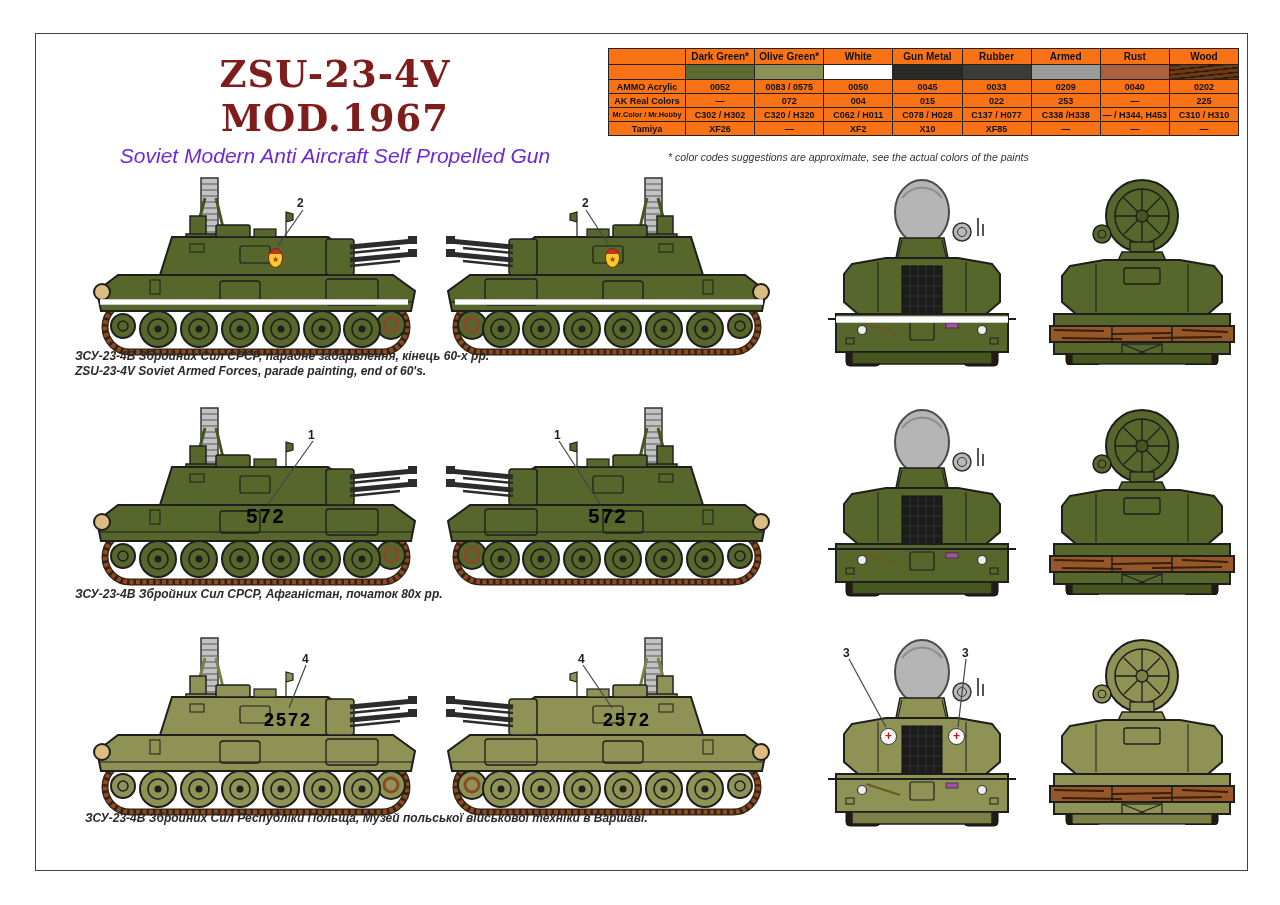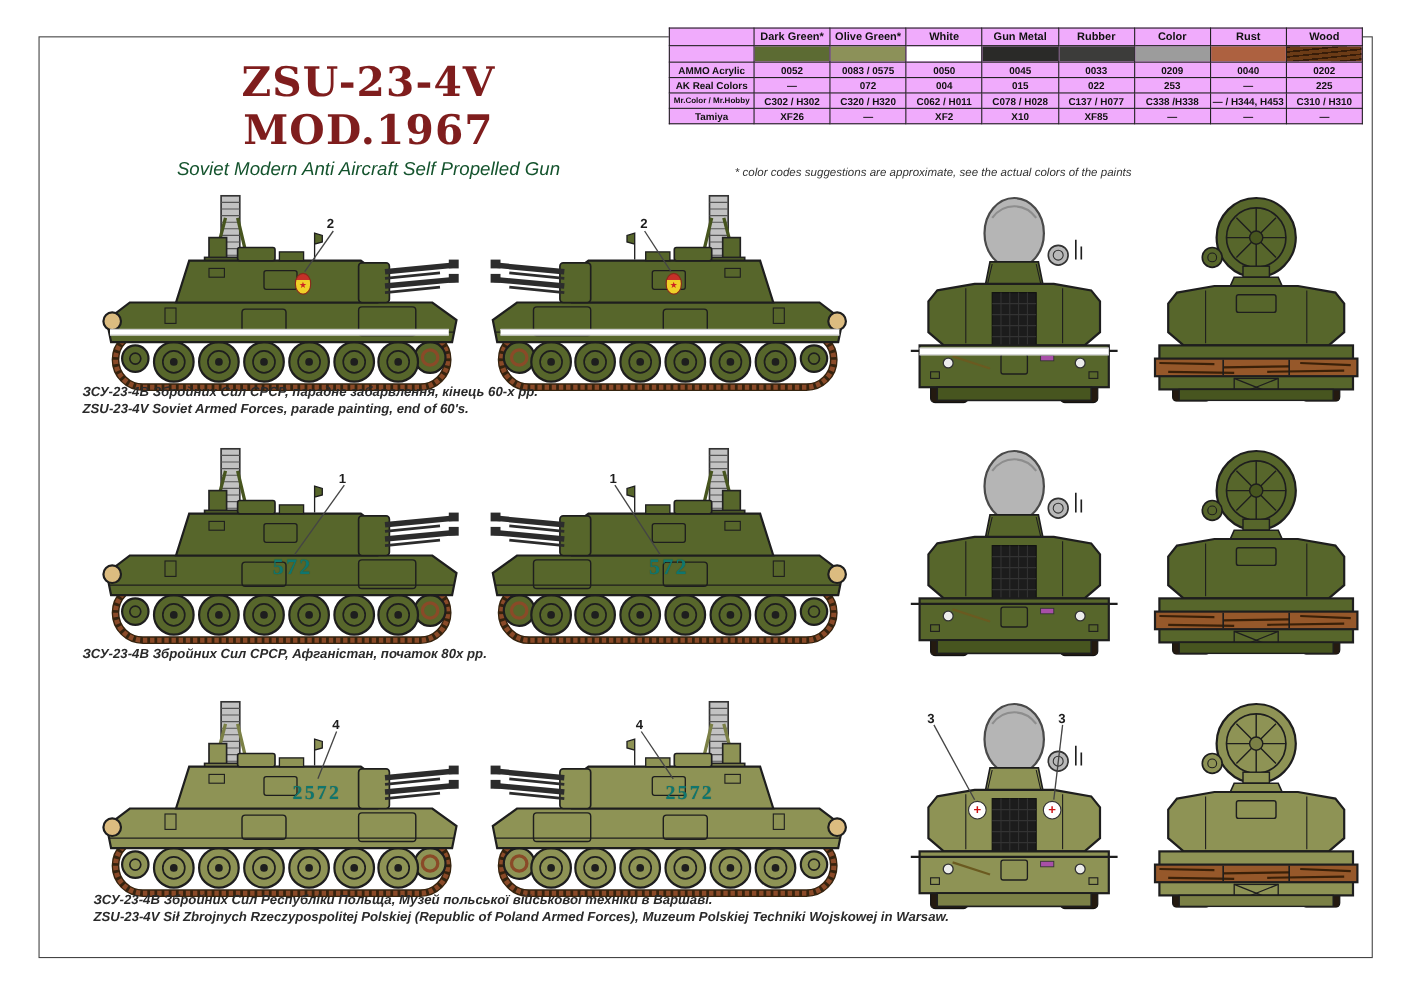--- a/index.html
+++ b/index.html
@@ -4,25 +4,25 @@
 <style>
   html,body{margin:0;padding:0;background:#fff;}
   .page{position:relative;width:1280px;height:905px;background:#fff;overflow:hidden;
         font-family:"Liberation Sans",sans-serif;color:#222;}
   .frame{position:absolute;left:35px;top:33px;width:1211px;height:836px;border:1px solid #444;}
 
   
   .title-block{position:absolute;left:110px;top:52px;width:450px;text-align:center;}
   .title-block h1{margin:0;font-family:"DejaVu Serif",serif;font-weight:bold;font-size:37px;
                   letter-spacing:1px;color:#7f1d1d;}
-  .title-block p{margin:4px 0 0 0;font-style:italic;font-size:17px;color:#14532d;}
+  .title-block p{margin:4px 0 0 0;font-style:italic;font-size:21px;color:#6d28d9;}
 
   
-  .paint-table{position:absolute;left:608px;top:25px;width:631px;border-collapse:collapse;
-               table-layout:fixed;background:#f0abfc;}
+  .paint-table{position:absolute;left:608px;top:48px;width:631px;border-collapse:collapse;
+               table-layout:fixed;background:#f97316;}
   .paint-table td,.paint-table th{border:1px solid #222;text-align:center;vertical-align:middle;
                font-size:9px;font-weight:bold;color:#111;padding:0;height:13px;overflow:hidden;white-space:nowrap;}
   .paint-table .c0{width:76px;}
   .paint-table th{font-size:10px;height:15px;}
   .paint-table .brand{font-size:9px;}
   .paint-table .brand.small{font-size:7.3px;}
   .swatch-row td{height:14px;}
   .swatch{width:100%;height:14px;}
   .wood-streaks{background-image:repeating-linear-gradient(174deg,rgba(20,8,0,.6) 0 1.5px,rgba(0,0,0,0) 1.5px 4.5px);}
   .footnote{position:absolute;left:668px;top:151px;font-size:10.5px;font-style:italic;color:#333;}
@@ -37,22 +37,22 @@
   .hull-dark{--hull:#57662b;--hull-dk:#47551f;}
   .hull-olive{--hull:#8e9355;--hull-dk:#7b8046;}
   .page{--track-rust:#8a4a28;--radar-grey:#b5b5b5;--gun-metal:#2c2c2c;--wood-log:#96582a;}
 
   
   .caption{position:absolute;font-size:12px;font-weight:bold;font-style:italic;
            line-height:1.25;color:#2a2a2a;white-space:nowrap;}
 
   
   .overlay{position:absolute;z-index:4;}
-  .hull-number{color:#0f766e;font-weight:bold;text-align:center;letter-spacing:2px;
-               font-family:Liberation Serif, serif;text-shadow:0 0 1px rgba(0,0,0,.25);}
+  .hull-number{color:#000000;font-weight:bold;text-align:center;letter-spacing:2px;
+               font-family:Liberation Sans, sans-serif;text-shadow:0 0 1px rgba(0,0,0,.25);}
   .marker{font-size:12px;font-weight:bold;color:#1d1d1d;z-index:6;position:absolute;}
   .stripe{position:absolute;background:#fff;z-index:3;border-top:1px solid #ccc;border-bottom:1px solid #ccc;}
   .guards-emblem{position:absolute;width:13px;height:18px;border-radius:50%;
                  background:linear-gradient(#c53028 0 30%,#f0d028 30%);border:1px solid #8a2a1a;
                  display:flex;align-items:center;justify-content:center;z-index:4;}
   .guards-emblem span{color:#c22;font-size:8px;line-height:1;margin-top:4px;}
   .cross-emblem{position:absolute;width:15px;height:15px;border-radius:50%;background:#fff;
                 border:1px solid #333;display:flex;align-items:center;justify-content:center;z-index:4;}
   .cross-emblem span{color:#c11;font-size:12px;font-weight:900;line-height:1;margin-top:-1px;}
   .callouts{position:absolute;left:0;top:0;width:1280px;height:905px;z-index:5;pointer-events:none;}
@@ -214,21 +214,21 @@
 
   <table class="paint-table">
     <tbody>
         <tr>
       <th class="c0"></th>
       <th>Dark Green*</th>
       <th>Olive Green*</th>
       <th>White</th>
       <th>Gun Metal</th>
       <th>Rubber</th>
-      <th>Color</th>
+      <th>Armed</th>
       <th>Rust</th>
       <th>Wood</th>
     </tr>
     <tr class="swatch-row">
       <td></td>
       <td>
             <div class="swatch" style="background-color: rgb(92, 107, 51);"></div>
           </td>
       <td>
             <div class="swatch" style="background-color: rgb(140, 145, 89);"></div>
@@ -379,21 +379,20 @@
   <div class="marker" style="left:843px;top:646px;">3</div>
   <div class="marker" style="left:962px;top:646px;">3</div>
   <div class="cross-emblem" style="left:880px;top:728px;">
       <span>+</span>
     </div>
   <div class="cross-emblem" style="left:948px;top:728px;">
       <span>+</span>
     </div>
   <div class="caption" style="left:85px;top:811px;">
     <div>ЗСУ-23-4В Збройних Сил Республіки Польща, Музей польської військової техніки в Варшаві.</div>
-    <div>ZSU-23-4V Sił Zbrojnych Rzeczypospolitej Polskiej (Republic of Poland Armed Forces), Muzeum Polskiej Techniki Wojskowej in Warsaw.</div>
   </div>
 
   <svg class="callouts">
     <g stroke="#444" stroke-width="1.2">
       <line x1="303" y1="210" x2="277" y2="247"></line>
       <line x1="586" y1="210" x2="610" y2="247"></line>
       <line x1="313" y1="441" x2="268" y2="504"></line>
       <line x1="559" y1="441" x2="600" y2="504"></line>
       <line x1="306" y1="665" x2="289" y2="708"></line>
       <line x1="583" y1="665" x2="612" y2="708"></line>

